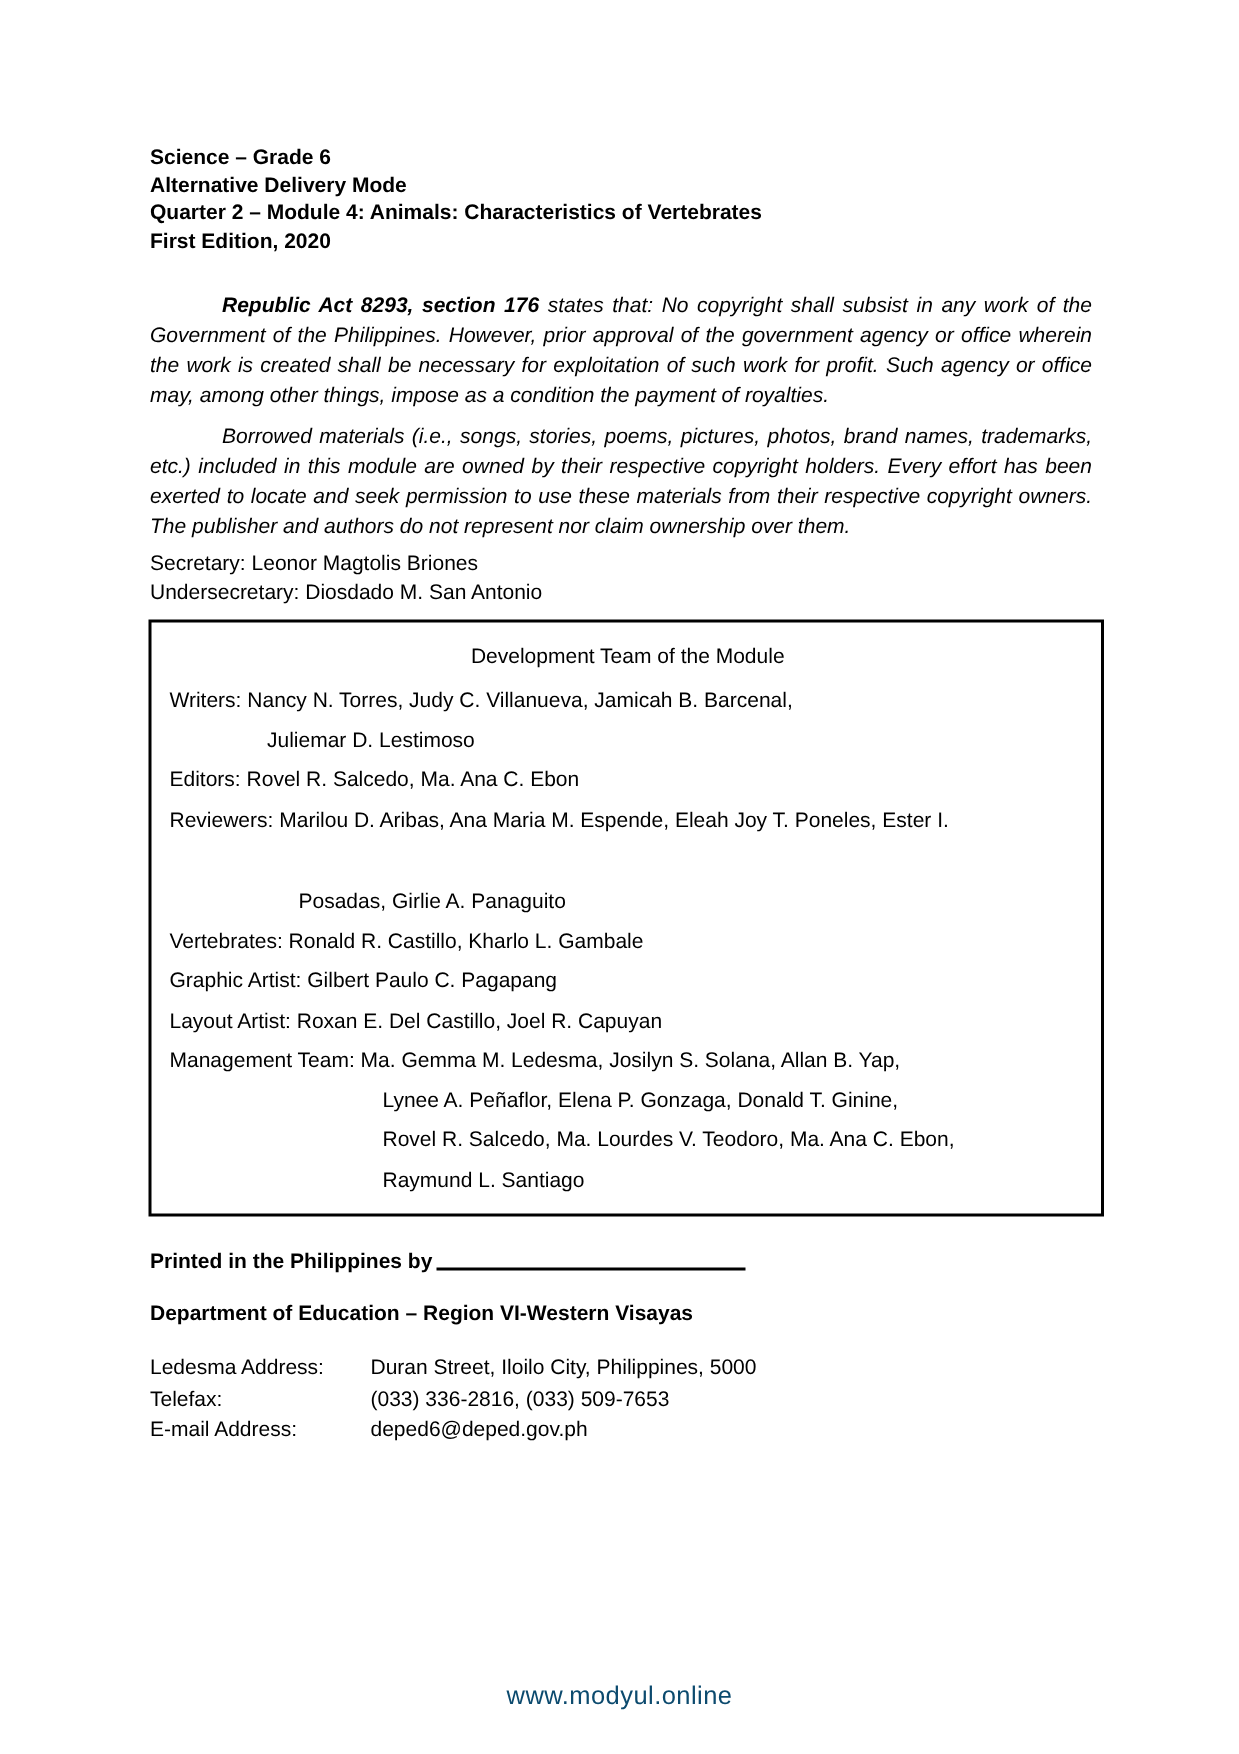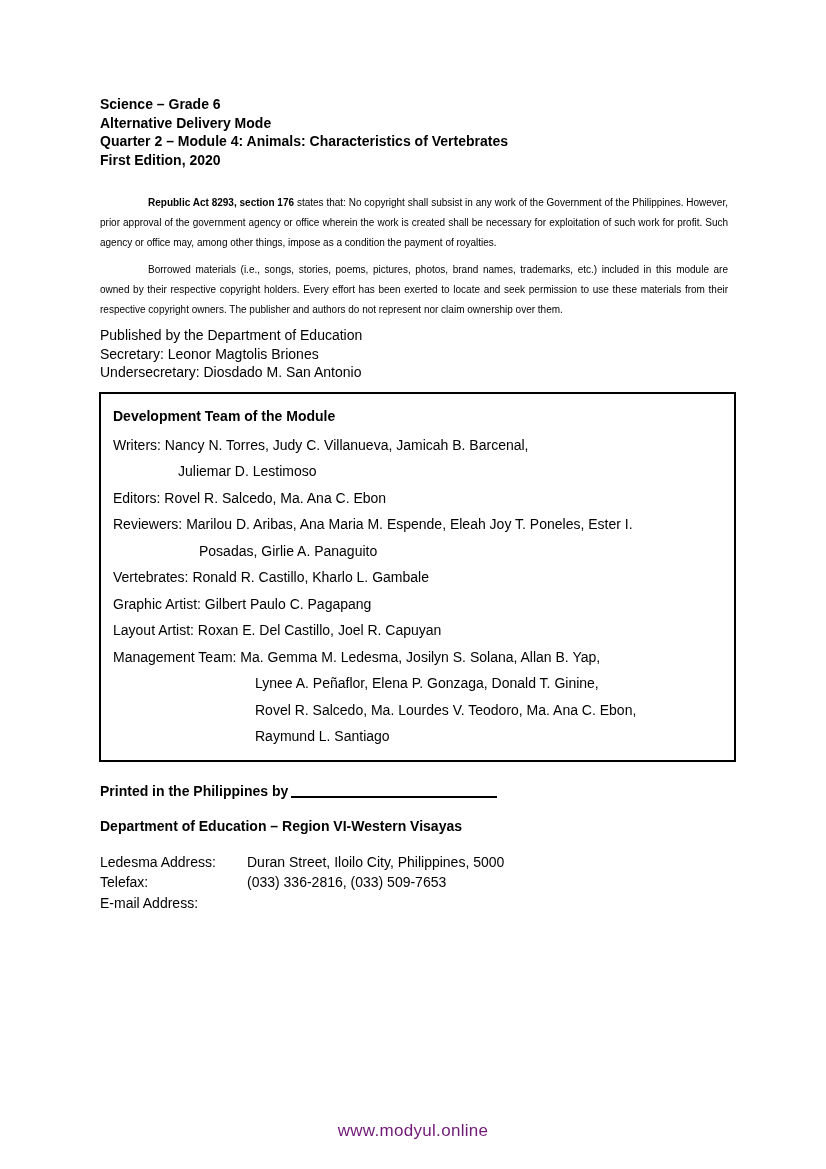--- a/index.html
+++ b/index.html
@@ -14,37 +14,39 @@
     color: #000000;
   }
   .content {
     position: absolute;
     left: 100px;
     top: 95px;
     width: 628px;
   }
   .header-block { font-weight: bold; font-size: 14px; line-height: 18.5px; }
   .para {
-    font-size: 10px;
+    font-size: 14px;
     line-height: 20px;
     text-align: justify;
     text-indent: 48px;
+    font-style: italic;
   }
   .para-1 { margin-top: 24px; }
   .para-2 { margin-top: 7px; }
   .publisher-block { margin-top: 6px; font-size: 14px; line-height: 18.5px; }
   .team-box {
     margin-top: 10px;
     margin-left: -1px;
     width: 637px;
     border: 2px solid #000000;
     padding: 12px 10px 10px 12px;
   }
   .team-title {
-    font-weight: bold;
+    text-align: center;
+    font-weight: normal;
     font-size: 14px;
     line-height: 20px;
     margin-bottom: 6px;
   }
   .team-line { font-size: 14px; line-height: 26.5px; white-space: nowrap; }
   .team-label { font-weight: normal; margin-top: 43px; }
   .printed-line { margin-top: 20px; font-size: 14px; font-weight: bold; line-height: 18px; }
   .blank-rule {
     display: inline-block;
     width: 206px;
@@ -60,59 +62,58 @@
   .contact-label { flex: 0 0 147px; }
   .contact-value { flex: 1; }
   .watermark {
     position: absolute;
     top: 1121px;
     left: 0;
     width: 100%;
     text-align: center;
     font-size: 17px;
     letter-spacing: 0.3px;
-    color: #701a75;
+    color: #0c4a6e;
   }
 </style>
 </head>
 <body>
 
 <div class="page">
   <div class="content">
 
     <div class="header-block">
         <div class="header-line">Science – Grade 6</div>
         <div class="header-line">Alternative Delivery Mode</div>
         <div class="header-line">Quarter 2 – Module 4: Animals: Characteristics of Vertebrates</div>
         <div class="header-line">First Edition, 2020</div>
       </div>
 
     <p class="para para-1"><b>Republic Act 8293, section 176</b><span> states that: No copyright shall subsist in any work of the Government of the Philippines. However, prior approval of the government agency or office wherein the work is created shall be necessary for exploitation of such work for profit. Such agency or office may, among other things, impose as a condition the payment of royalties.</span></p>
 
     <p class="para para-2">Borrowed materials (i.e., songs, stories, poems, pictures, photos, brand names, trademarks, etc.) included in this module are owned by their respective copyright holders. Every effort has been exerted to locate and seek permission to use these materials from their respective copyright owners. The publisher and authors do not represent nor claim ownership over them.</p>
 
     <div class="publisher-block">
-        <div class="publisher-line">Published by the Department of Education</div>
         <div class="publisher-line">Secretary: Leonor Magtolis Briones</div>
         <div class="publisher-line">Undersecretary: Diosdado M. San Antonio</div>
       </div>
 
     <div class="team-box">
       <div class="team-title">Development Team of the Module</div>
       <div id="team-rows">
           <div class="team-row">
             <div class="team-line"><b class="team-label">Writers:</b> Nancy N. Torres, Judy C. Villanueva, Jamicah B. Barcenal,</div>
             <div class="team-line cont" style="padding-left: 65px;">Juliemar D. Lestimoso</div>
           </div>
           <div class="team-row">
             <div class="team-line"><b class="team-label">Editors:</b> Rovel R. Salcedo, Ma. Ana C. Ebon</div>
           </div>
           <div class="team-row">
             <div class="team-line"><b class="team-label">Reviewers:</b> Marilou D. Aribas, Ana Maria M. Espende, Eleah Joy T. Poneles, Ester I.</div>
-            <div class="team-line cont" style="padding-left: 86px;">Posadas, Girlie A. Panaguito</div>
+            <div class="team-line cont" style="padding-left: 86px; margin-top: 28px;">Posadas, Girlie A. Panaguito</div>
           </div>
           <div class="team-row">
             <div class="team-line"><b class="team-label">Vertebrates:</b> Ronald R. Castillo, Kharlo L. Gambale</div>
           </div>
           <div class="team-row">
             <div class="team-line"><b class="team-label">Graphic Artist:</b> Gilbert Paulo C. Pagapang</div>
           </div>
           <div class="team-row">
             <div class="team-line"><b class="team-label">Layout Artist:</b> Roxan E. Del Castillo, Joel R. Capuyan</div>
           </div>
@@ -133,19 +134,20 @@
         <div class="contact-row">
           <div class="contact-label">Ledesma Address:</div>
           <div class="contact-value">Duran Street, Iloilo City, Philippines, 5000</div>
         </div>
         <div class="contact-row">
           <div class="contact-label">Telefax:</div>
           <div class="contact-value">(033) 336-2816, (033) 509-7653</div>
         </div>
         <div class="contact-row">
           <div class="contact-label">E-mail Address:</div>
+          <div class="contact-value">deped6@deped.gov.ph</div>
         </div>
       </div>
 
   </div>
 
   <div class="watermark">www.modyul.online</div>
 </div>
 
 </body></html>

